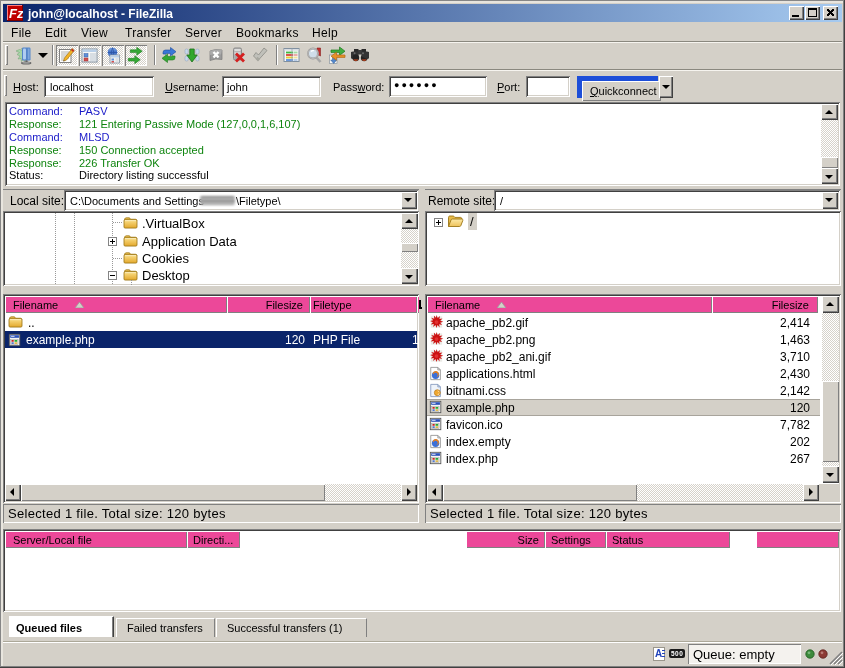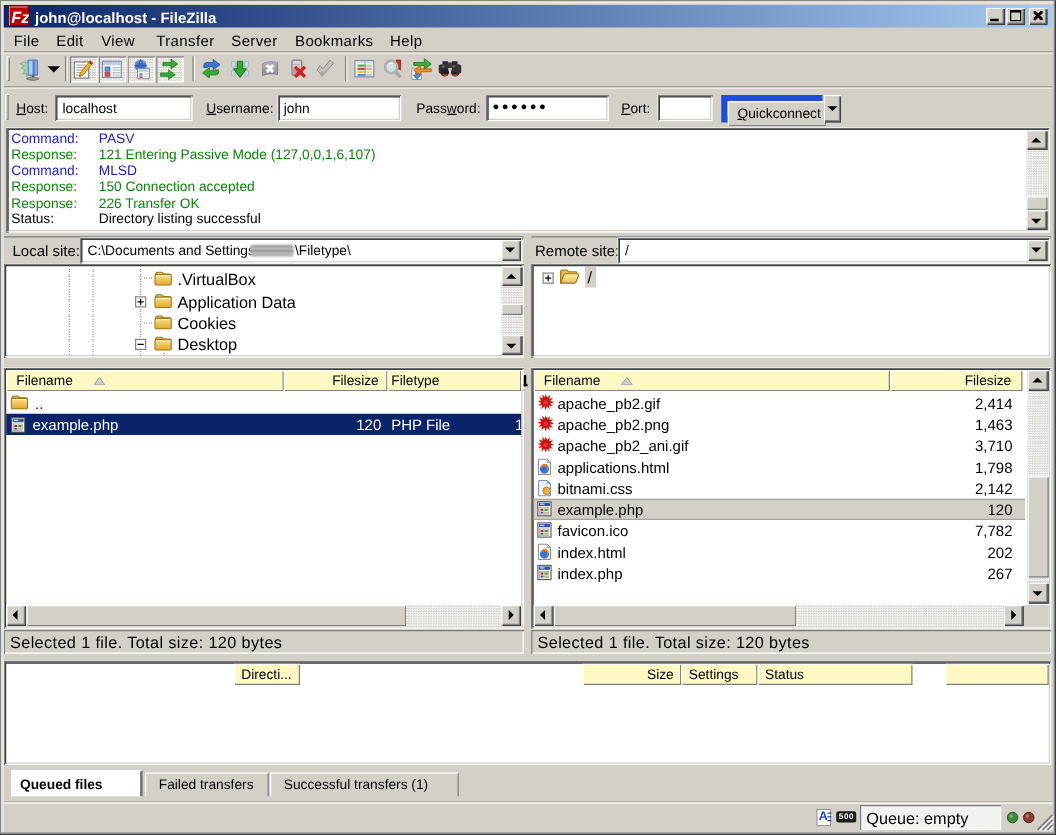--- a/index.html
+++ b/index.html
@@ -10,21 +10,21 @@
 .sunken1{box-shadow:inset 1px 1px 0 #808080,inset -1px -1px 0 #fff}
 .raised{background:#d4d0c8;box-shadow:inset 1px 1px 0 #fff,inset -1px -1px 0 #404040,inset -2px -2px 0 #808080}
 .raised1{background:#d4d0c8;box-shadow:inset 1px 1px 0 #fff,inset -1px -1px 0 #808080}
 .checker{background-image:conic-gradient(#fff 25%,#d4d0c8 0 50%,#fff 0 75%,#d4d0c8 0);background-size:2px 2px}
 .track{background-image:conic-gradient(#fff 25%,#d6d2ca 0 50%,#fff 0 75%,#d6d2ca 0);background-size:2px 2px}
 .etchv{border-left:1px solid #808080;border-right:1px solid #fff}
 .tri-dn{width:0;height:0;border-left:4px solid transparent;border-right:4px solid transparent;border-top:4px solid #000}
 .tri-up{width:0;height:0;border-left:4px solid transparent;border-right:4px solid transparent;border-bottom:4px solid #000}
 .tri-lf{width:0;height:0;border-top:4px solid transparent;border-bottom:4px solid transparent;border-right:4px solid #000}
 .tri-rt{width:0;height:0;border-top:4px solid transparent;border-bottom:4px solid transparent;border-left:4px solid #000}
-.hdr{background:#fef9c3;box-shadow:inset 1px 1px 0 #fff,inset -1px -1px 0 #808080}
+.hdr{background:#ec4899;box-shadow:inset 1px 1px 0 #fff,inset -1px -1px 0 #808080}
 .mnu{font-size:12px;letter-spacing:0.3px}
 .t12{font-size:12px}
 .t13{font-size:13px}
 .u{text-decoration:underline;text-underline-offset:1px;text-decoration-thickness:1px}
 </style></head>
 <body>
 
 <div class="a" style="left:0;top:0;width:845px;height:1px;background:#868686"></div>
 <div class="a" style="left:0;top:0;width:1px;height:668px;background:#868686"></div>
 <div class="a" style="left:1px;top:1px;width:843px;height:2px;background:#e8e5de"></div>
@@ -447,41 +447,41 @@
     <div class="a nw t12" style="right:31px;top:39px">1,463</div>
 <svg class="a" style="left:4px;top:54px" width="15" height="16">
       <use href="#apai" width="15" height="16"></use>
     </svg>
     <div class="a nw t12" style="left:21px;top:56px">apache_pb2_ani.gif</div>
     <div class="a nw t12" style="right:31px;top:56px">3,710</div>
 <svg class="a" style="left:4px;top:72px" width="14" height="15">
       <use href="#ffi" width="14" height="15"></use>
     </svg>
     <div class="a nw t12" style="left:21px;top:73px">applications.html</div>
-    <div class="a nw t12" style="right:31px;top:73px">1,798</div>
+    <div class="a nw t12" style="right:31px;top:73px">2,430</div>
 <svg class="a" style="left:4px;top:89px" width="14" height="15">
       <use href="#cssi" width="14" height="15"></use>
     </svg>
     <div class="a nw t12" style="left:21px;top:90px">bitnami.css</div>
     <div class="a nw t12" style="right:31px;top:90px">2,142</div>
 <div class="a" style="left:2px;top:105px;width:393px;height:17px;background:#d4d0c8;border-top:1px solid #a8a49c;border-bottom:1px solid #a8a49c"></div>
 <svg class="a" style="left:4px;top:106px" width="14" height="14">
       <use href="#phpi" width="14" height="14"></use>
     </svg>
     <div class="a nw t12" style="left:21px;top:107px">example.php</div>
     <div class="a nw t12" style="right:31px;top:107px">120</div>
 <svg class="a" style="left:4px;top:123px" width="14" height="14">
       <use href="#phpi" width="14" height="14"></use>
     </svg>
     <div class="a nw t12" style="left:21px;top:124px">favicon.ico</div>
     <div class="a nw t12" style="right:31px;top:124px">7,782</div>
 <svg class="a" style="left:4px;top:140px" width="14" height="15">
       <use href="#ffi" width="14" height="15"></use>
     </svg>
-    <div class="a nw t12" style="left:21px;top:141px">index.html</div>
+    <div class="a nw t12" style="left:21px;top:141px">index.empty</div>
     <div class="a nw t12" style="right:31px;top:141px">202</div>
 <svg class="a" style="left:4px;top:157px" width="14" height="14">
       <use href="#phpi" width="14" height="14"></use>
     </svg>
     <div class="a nw t12" style="left:21px;top:158px">index.php</div>
     <div class="a nw t12" style="right:31px;top:158px">267</div>
 
 <div class="a track" style="left:397px;top:2px;width:17px;height:187px"></div>
 <div class="a raised" style="left:397px;top:2px;width:17px;height:17px">
       <div class="a tri-up" style="left:4px;top:6px"></div>
@@ -499,20 +499,23 @@
 <div class="a raised1" style="left:18px;top:190px;width:194px;height:17px"></div>
 <div class="a raised" style="left:378px;top:190px;width:16px;height:17px">
       <div class="a tri-rt" style="left:6px;top:4px"></div>
     </div>
 </div>
 <div class="a sunken1" style="left:425px;top:504px;width:416px;height:19px;background:#d4d0c8">
     <div class="a nw t13" style="left:5px;top:2px;letter-spacing:0.3px">Selected 1 file. Total size: 120 bytes</div>
   </div>
 
 <div class="a sunken white" style="left:3px;top:529px;width:838px;height:83px;overflow:hidden">
+<div class="hdr a" style="left:2px;top:2px;width:182px;height:17px">
+      <div class="a nw" style="left:8px;top:3px">Server/Local file</div>
+    </div>
 <div class="hdr a" style="left:184px;top:2px;width:53px;height:17px">
       <div class="a nw" style="left:6px;top:3px">Directi...</div>
     </div>
 <div class="hdr a" style="left:463px;top:2px;width:79px;height:17px">
       <div class="a nw" style="right:6px;top:3px">Size</div>
     </div>
 <div class="hdr a" style="left:542px;top:2px;width:61px;height:17px">
       <div class="a nw" style="left:6px;top:3px">Settings</div>
     </div>
 <div class="hdr a" style="left:603px;top:2px;width:124px;height:17px">

